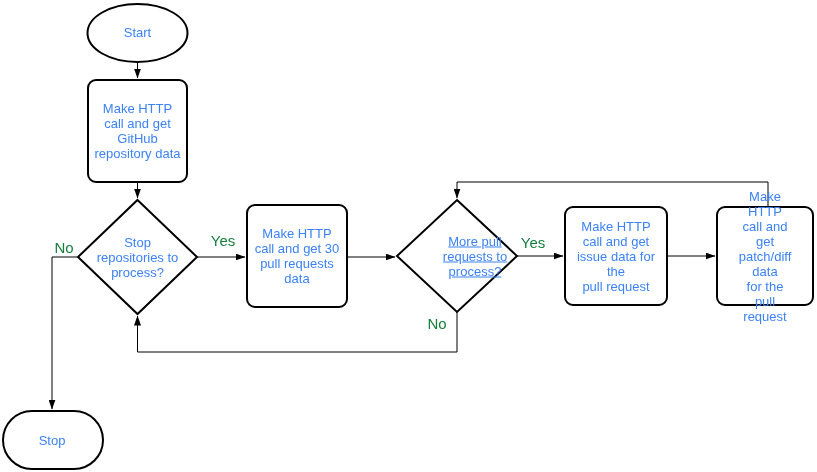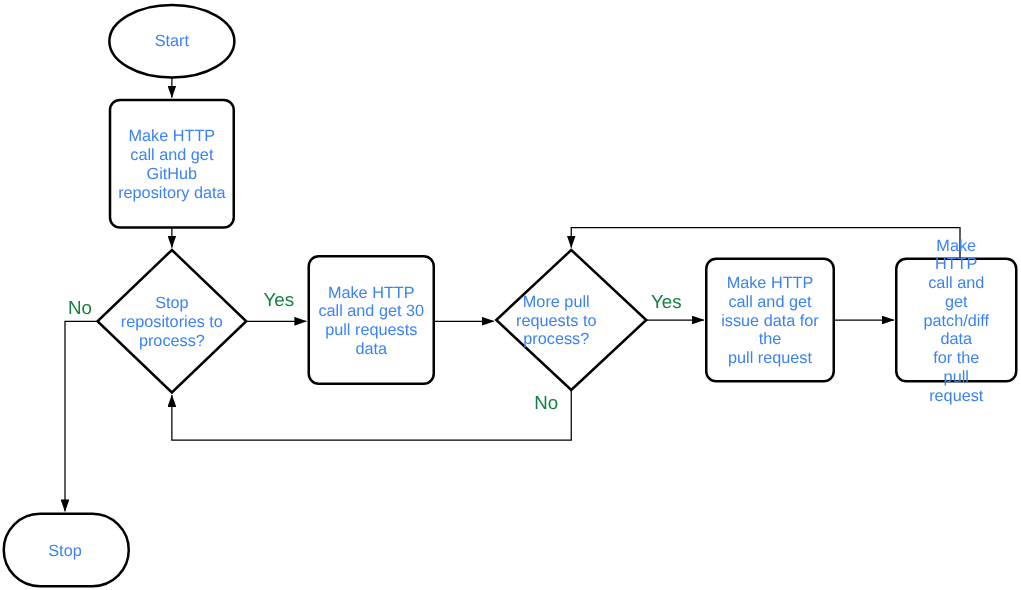--- a/index.html
+++ b/index.html
@@ -86,21 +86,21 @@
 call and get
 GitHub
 repository data</div>
   <div class="label" style="left:137.5px; top:257px;">Stop
 repositories to
 process?</div>
   <div class="label" style="left:297px; top:256px;">Make HTTP
 call and get 30
 pull requests
 data</div>
-  <div class="label" style="left:445px; top:256px;">More pull
+  <div class="label" style="left:475px; top:256px;text-decoration:underline;">More pull
 requests to
 process?</div>
   <div class="label" style="left:616px; top:256px;">Make HTTP
 call and get
 issue data for
 the
 pull request</div>
   <div class="label" style="left:765px; top:256px;">Make HTTP
 call and get
 patch/diff data

